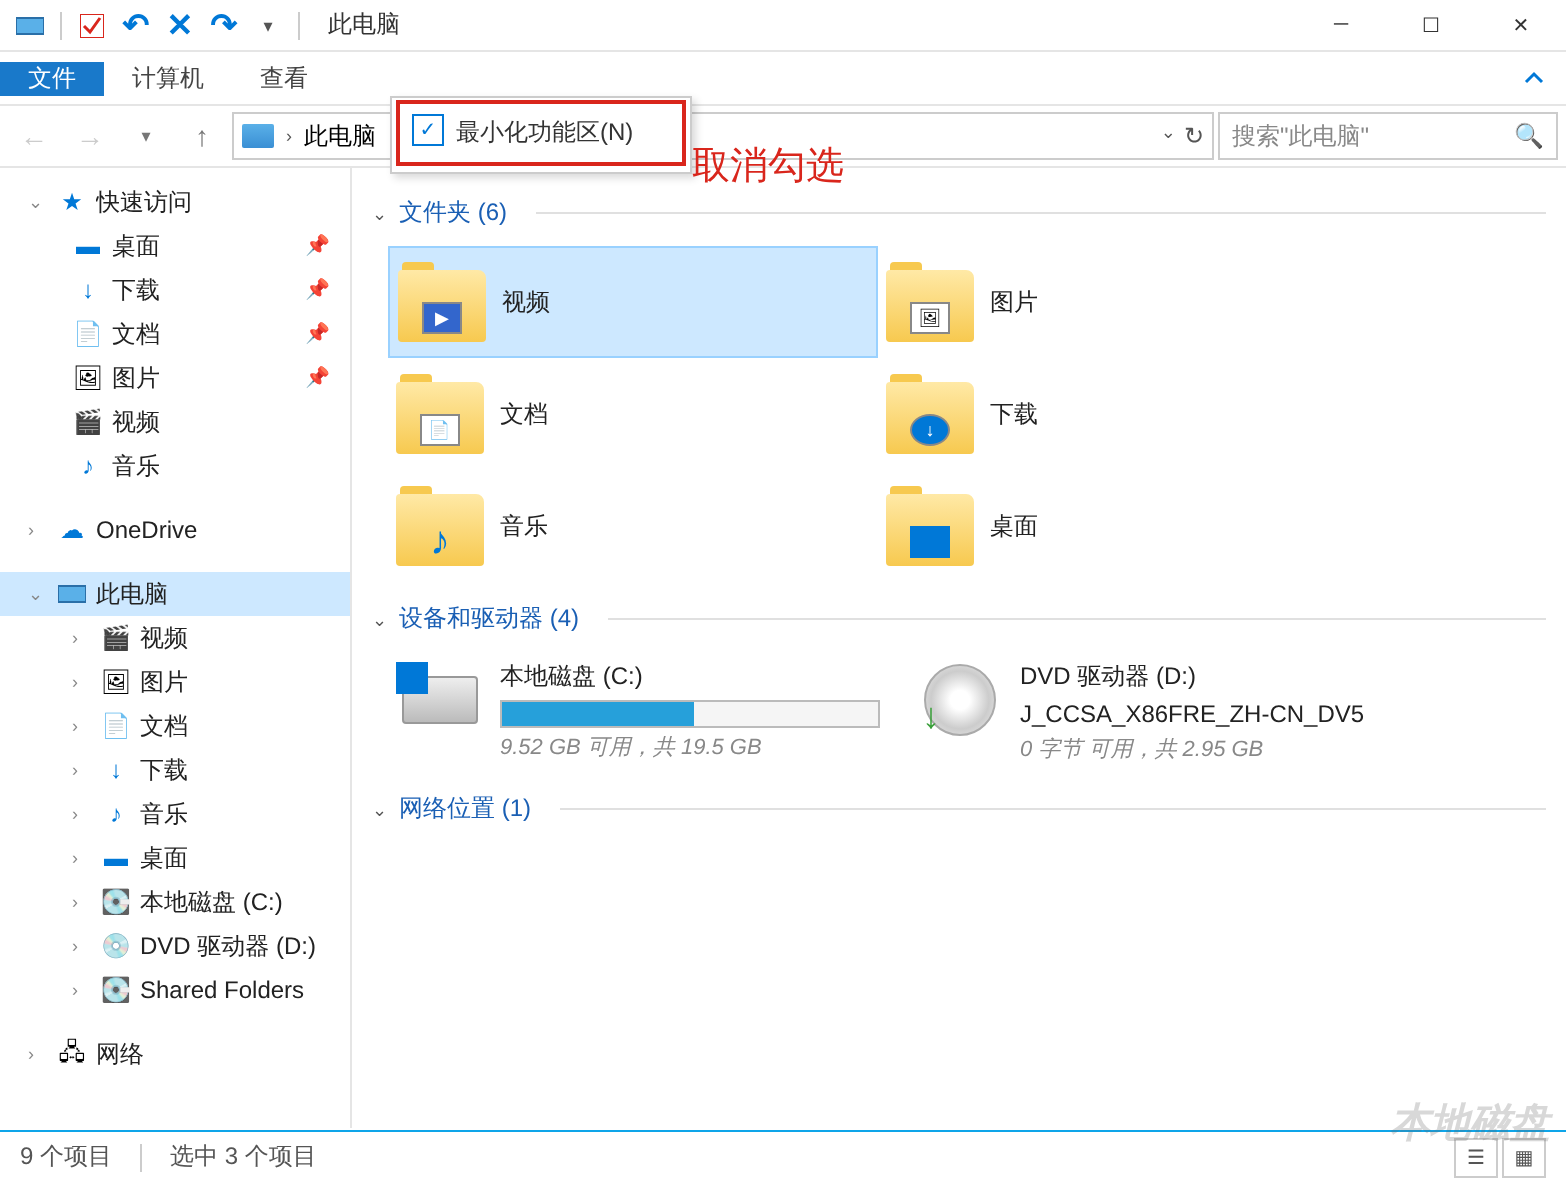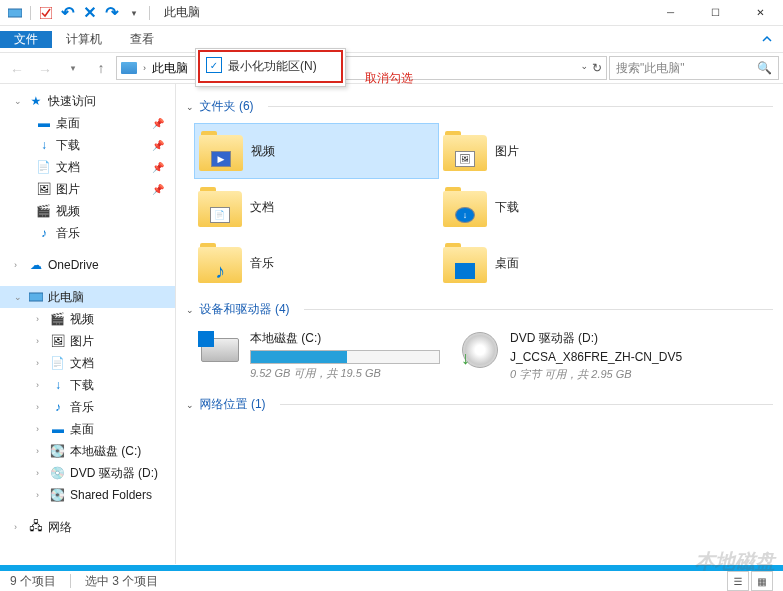--- a/index.html
+++ b/index.html
@@ -15,21 +15,21 @@
 
 .ribbon-tabs { height: 26px; display: flex; align-items: center; position: relative; }
 .tab { padding: 0 14px; display: flex; align-items: center; color: #444; cursor: pointer; }
 .tab.file { background: #1979ca; color: #fff; }
 .ribbon-collapse { margin-left: auto; padding: 0 10px; display: flex; align-items: center; color: #0078d7; }
 
 .context-menu { position: absolute; top: 48px; left: 195px; background: #fff; border: 1px solid #ccc; box-shadow: 2px 2px 4px rgba(0,0,0,0.15); z-index: 100; padding: 2px 0; }
 .menu-item { padding: 6px 24px 6px 28px; white-space: nowrap; color: #333; position: relative; }
 .menu-item.highlighted { border: 2px solid #d9261c; margin: -1px 2px 1px 2px; }
 .menu-check { position: absolute; left: 6px; top: 5px; width: 16px; height: 16px; border: 1px solid #0078d7; color: #0078d7; font-size: 10px; display: flex; align-items: center; justify-content: center; }
-.annotation { position: absolute; top: 70px; left: 365px; color: #d9261c; font-size: 12px; z-index: 101; font-family: SimSun, serif; }
+.annotation { position: absolute; top: 70px; left: 346px; color: #d9261c; font-size: 19px; z-index: 101; font-family: SimSun, serif; }
 
 .addressbar { height: 32px; display: flex; align-items: center; padding: 2px 4px; gap: 2px; border-top: 1px solid #e5e5e5; border-bottom: 1px solid #e5e5e5; }
 .nav-btn { width: 26px; height: 26px; display: flex; align-items: center; justify-content: center; color: #777; font-size: 14px; }
 .nav-btn.disabled { color: #ccc; }
 .address-box { flex: 1; height: 24px; border: 1px solid #ccc; display: flex; align-items: center; padding: 0 4px; gap: 6px; }
 .addr-icon { width: 16px; height: 12px; background: linear-gradient(#5ab0e8, #3a8fd4); border-radius: 1px; }
 .addr-chevron { color: #555; font-size: 9px; }
 .addr-end { margin-left: auto; display: flex; gap: 4px; color: #555; }
 .search-box { width: 170px; height: 24px; border: 1px solid #ccc; display: flex; align-items: center; padding: 0 6px; color: #888; gap: 6px; }
 
@@ -64,21 +64,21 @@
 .dvd-shape { width: 36px; height: 36px; border-radius: 50%; background: radial-gradient(#fff 20%, #ccc 60%, #eee); border: 1px solid #aaa; position: relative; }
 .dvd-arrow { position: absolute; left: -2px; bottom: -2px; color: #3a9f3a; font-size: 18px; font-weight: bold; }
 .drive-info { flex: 1; }
 .drive-name { color: #222; margin-bottom: 3px; }
 .progress-bar { width: 190px; height: 14px; border: 1px solid #bbb; background: #f5f5f5; margin-bottom: 2px; }
 .progress-fill { height: 100%; background: #26a0da; }
 .drive-stats { color: #888; font-size: 11px; font-style: italic; }
 
 .net-icon { width: 40px; height: 28px; background: linear-gradient(#ddd, #aaa); border-radius: 2px; border: 1px solid #888; }
 
-.statusbar { position: absolute; bottom: 0; left: 0; right: 0; height: 26px; border-top: 6px solid #0ea5e9; display: flex; align-items: center; padding: 0 10px; gap: 14px; color: #555; }
+.statusbar { position: absolute; bottom: 0; left: 0; right: 0; height: 26px; border-top: 1px solid #0ea5e9; display: flex; align-items: center; padding: 0 10px; gap: 14px; color: #555; }
 .status-sep { width: 1px; height: 14px; background: #ccc; }
 .view-toggles { margin-left: auto; display: flex; gap: 2px; }
 .view-btn { width: 22px; height: 20px; border: 1px solid #ccc; display: flex; align-items: center; justify-content: center; font-size: 10px; }
 
 .watermark { position: absolute; bottom: 16px; right: 8px; color: rgba(100,100,100,0.25); font-size: 20px; font-weight: bold; pointer-events: none; font-style: italic; }
 
 svg { display: block; }
 </style>
 </head>
 <body>

